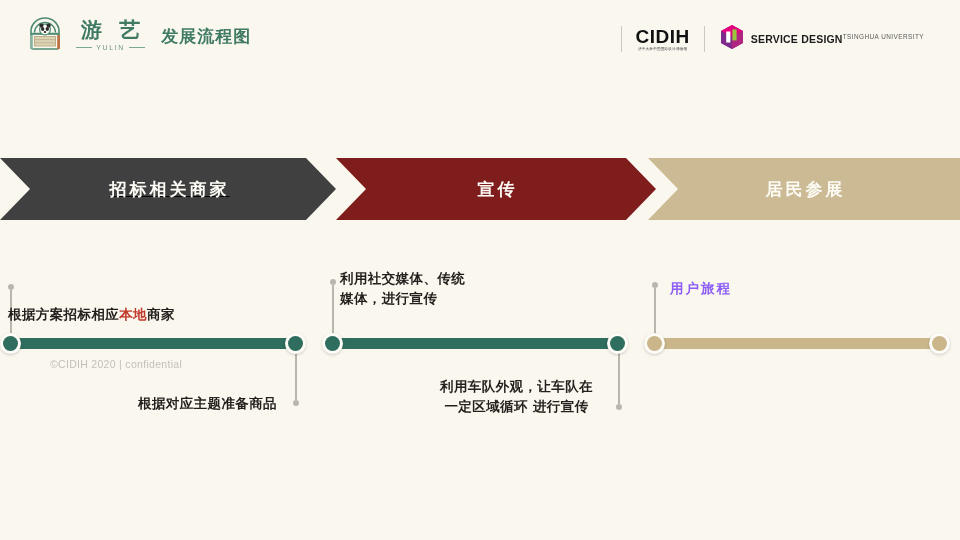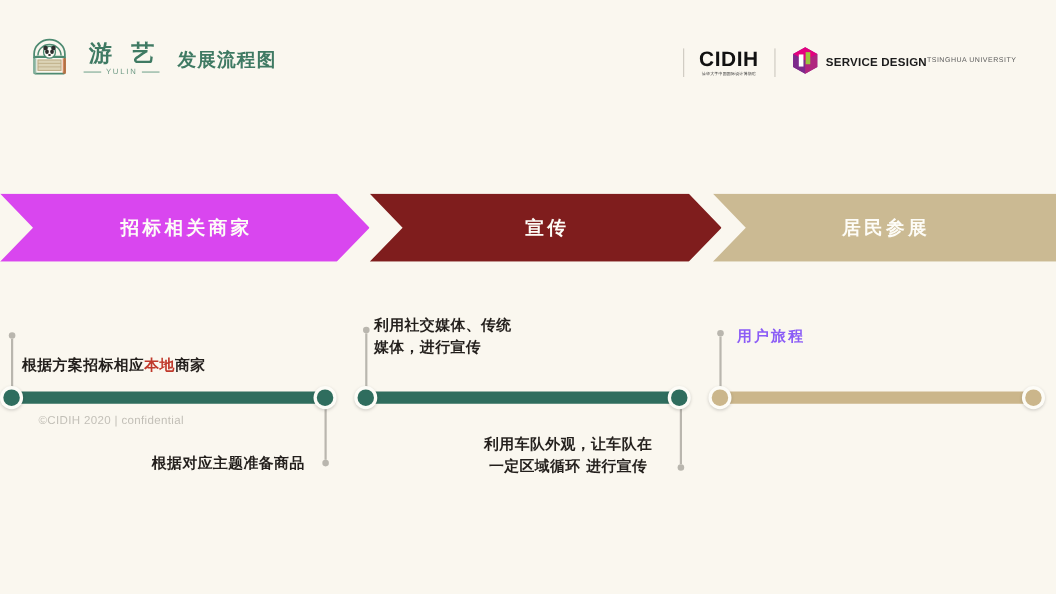--- a/index.html
+++ b/index.html
@@ -6,21 +6,20 @@
   html, body {
     width: 960px; height: 540px;
     overflow: hidden;
     background: #faf7ef;
     font-family: "Liberation Sans", sans-serif;
   }
   #slide {
     position: relative;
     width: 960px; height: 384px;
     background: #faf7ef;
-    margin-top: 18px;
   }
 
   
   #header-left {
     position: absolute; left: 24px; top: 14px;
     display: flex; align-items: center; gap: 10px;
   }
   .logo-mark {
     position: relative;
     width: 42px; height: 42px;
@@ -156,21 +155,21 @@
     line-height: 1.45;
     white-space: pre-line;
     letter-spacing: .4px;
   }
   .cap.right { text-align: center; }
   .cap em { font-style: normal; color: #c0392b; }
   .cap.muted { color: #8b5cf6; font-weight: 700; letter-spacing: 2px; }
 
   
   #footer {
-    position: absolute; left: 35px; bottom: 14px;
+    position: absolute; left: 50px; bottom: 14px;
     font-family: "Liberation Sans", sans-serif;
     font-size: 10.5px;
     color: #c2bfb7;
     letter-spacing: .3px;
   }
 </style>
 </head>
 <body>
 
 <div id="slide">
@@ -233,22 +232,22 @@
       <span class="sd-txt">
         <span class="sd-l1">SERVICE DESIGN</span>
         <span class="sd-l2">TSINGHUA UNIVERSITY</span>
       </span>
     </div>
   </div>
 
   <div id="banner">
 
     <div class="chev" style="left:0px; width:336px;
-                background:#d946ef;
-                clip-path: polygon(0 0, 306px 0, 336px 31px, 306px 62px, 0 62px, 30px 31px);">
+                background:#404040;
+                clip-path: polygon(0 0, 306px 0, 336px 31px, 306px 62px, 0 62px, 30px 31px); text-decoration: underline;">
       <span class="chev-label">招标相关商家</span>
     </div>
 
     <div class="chev" style="left:336px; width:320px;
                 background:#7f1d1d;
                 clip-path: polygon(0 0, 290px 0, 320px 31px, 290px 62px, 0 62px, 30px 31px);">
       <span class="chev-label">宣传</span>
     </div>
 
     <div class="chev" style="left:648px; width:312px;
@@ -282,21 +281,21 @@
     <div class="node" style="left:607px; top:333px;">
         <i style="background:#2f6d5e;"></i>
       </div>
     <div class="node" style="left:644px; top:333px;">
         <i style="background:#cbb68b;"></i>
       </div>
     <div class="node" style="left:929px; top:333px;">
         <i style="background:#cbb68b;"></i>
       </div>
 
-    <div class="cap" style="left:20px; top:285px;">
+    <div class="cap" style="left:8px; top:285px;">
       <span>根据方案招标相应</span><em>本地</em><span>商家</span>
     </div>
 
     <div class="cap right" style="left:125px; top:394px; width:165px;">根据对应主题准备商品</div>
 
     <div class="cap" style="left:340px; top:269px;">利用社交媒体、传统
 媒体，进行宣传</div>
 
     <div class="cap right" style="left:420px; top:377px; width:193px;">利用车队外观，让车队在
 一定区域循环 进行宣传</div>

